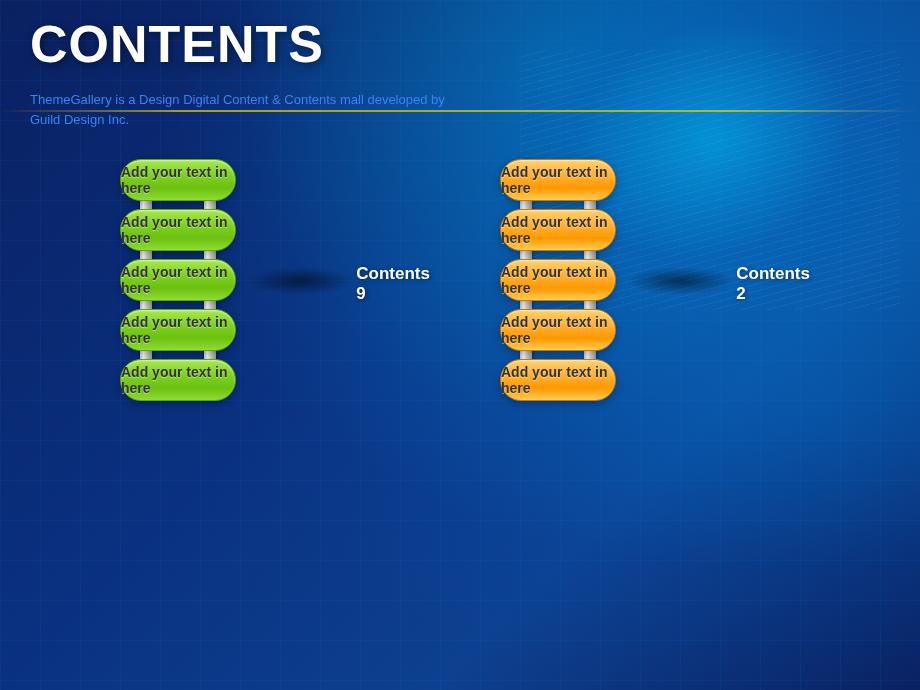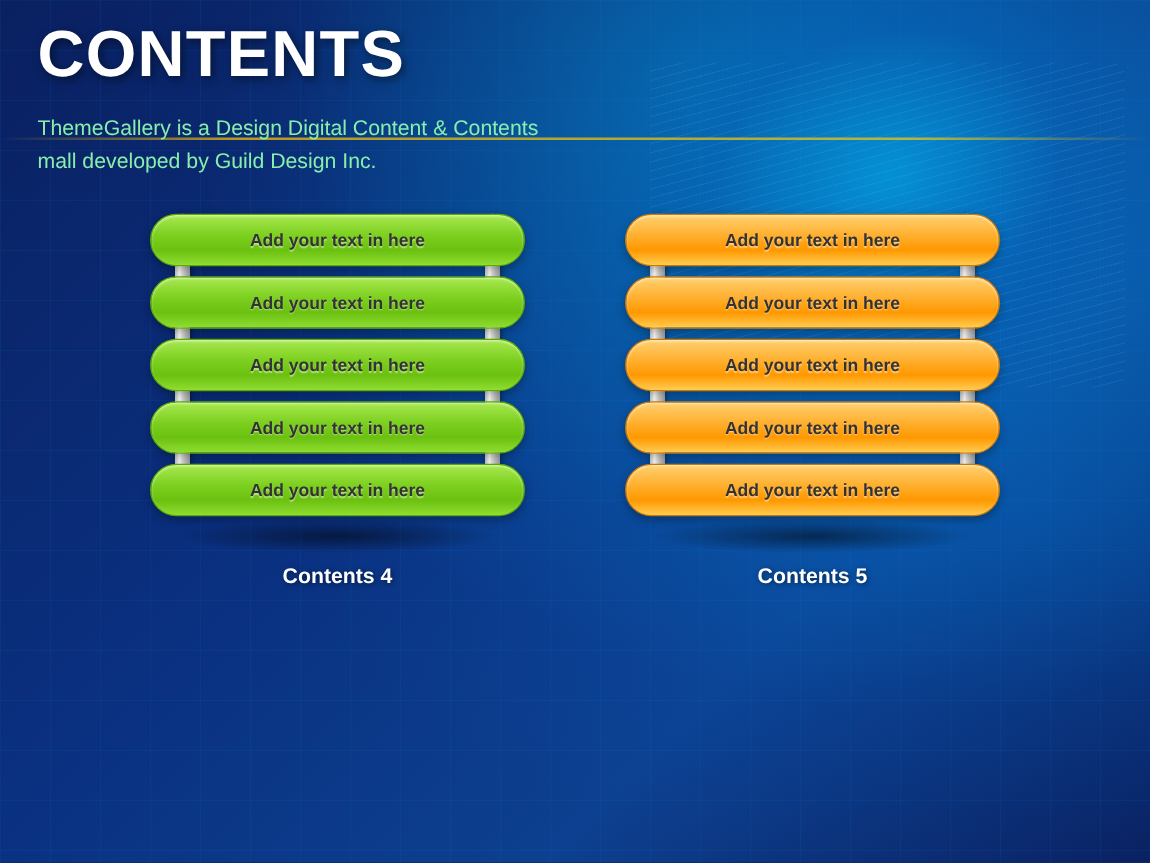--- a/index.html
+++ b/index.html
@@ -86,39 +86,38 @@
       font-size: 52px;
       font-weight: 900;
       color: #ffffff;
       text-shadow: 2px 2px 8px rgba(0,0,0,0.5);
       letter-spacing: 1px;
       line-height: 1;
       margin-bottom: 10px;
     }
 
     .subtitle {
-      font-size: 17px;
-      color: #86efac;
+      font-size: 13px;
+      color: #3b82f6;
       margin-top: 20px;
       line-height: 1.5;
       max-width: 420px;
     }
 
     
     .columns-area {
       display: flex;
       gap: 60px;
       margin-top: 30px;
       justify-content: center;
       align-items: flex-start;
     }
 
     .column {
       display: flex;
-      flex-direction: column;
       align-items: center;
       width: 320px;
     }
 
     
     .pole-structure {
       position: relative;
       width: 100%;
       display: flex;
       flex-direction: column;
@@ -212,33 +211,33 @@
         <div class="pole-right"></div>
         <div class="bars-list">
           <div class="bar bar-green">Add your text in here</div>
           <div class="bar bar-green">Add your text in here</div>
           <div class="bar bar-green">Add your text in here</div>
           <div class="bar bar-green">Add your text in here</div>
           <div class="bar bar-green">Add your text in here</div>
         </div>
       </div>
       <div class="pole-shadow"></div>
-      <div class="column-label">Contents 4</div>
+      <div class="column-label">Contents 9</div>
     </div>
 
     <div class="column">
       <div class="pole-structure">
         <div class="pole-left"></div>
         <div class="pole-right"></div>
         <div class="bars-list">
           <div class="bar bar-orange">Add your text in here</div>
           <div class="bar bar-orange">Add your text in here</div>
           <div class="bar bar-orange">Add your text in here</div>
           <div class="bar bar-orange">Add your text in here</div>
           <div class="bar bar-orange">Add your text in here</div>
         </div>
       </div>
       <div class="pole-shadow"></div>
-      <div class="column-label">Contents 5</div>
+      <div class="column-label">Contents 2</div>
     </div>
 
   </div>
 </div>
 
 </body></html>

